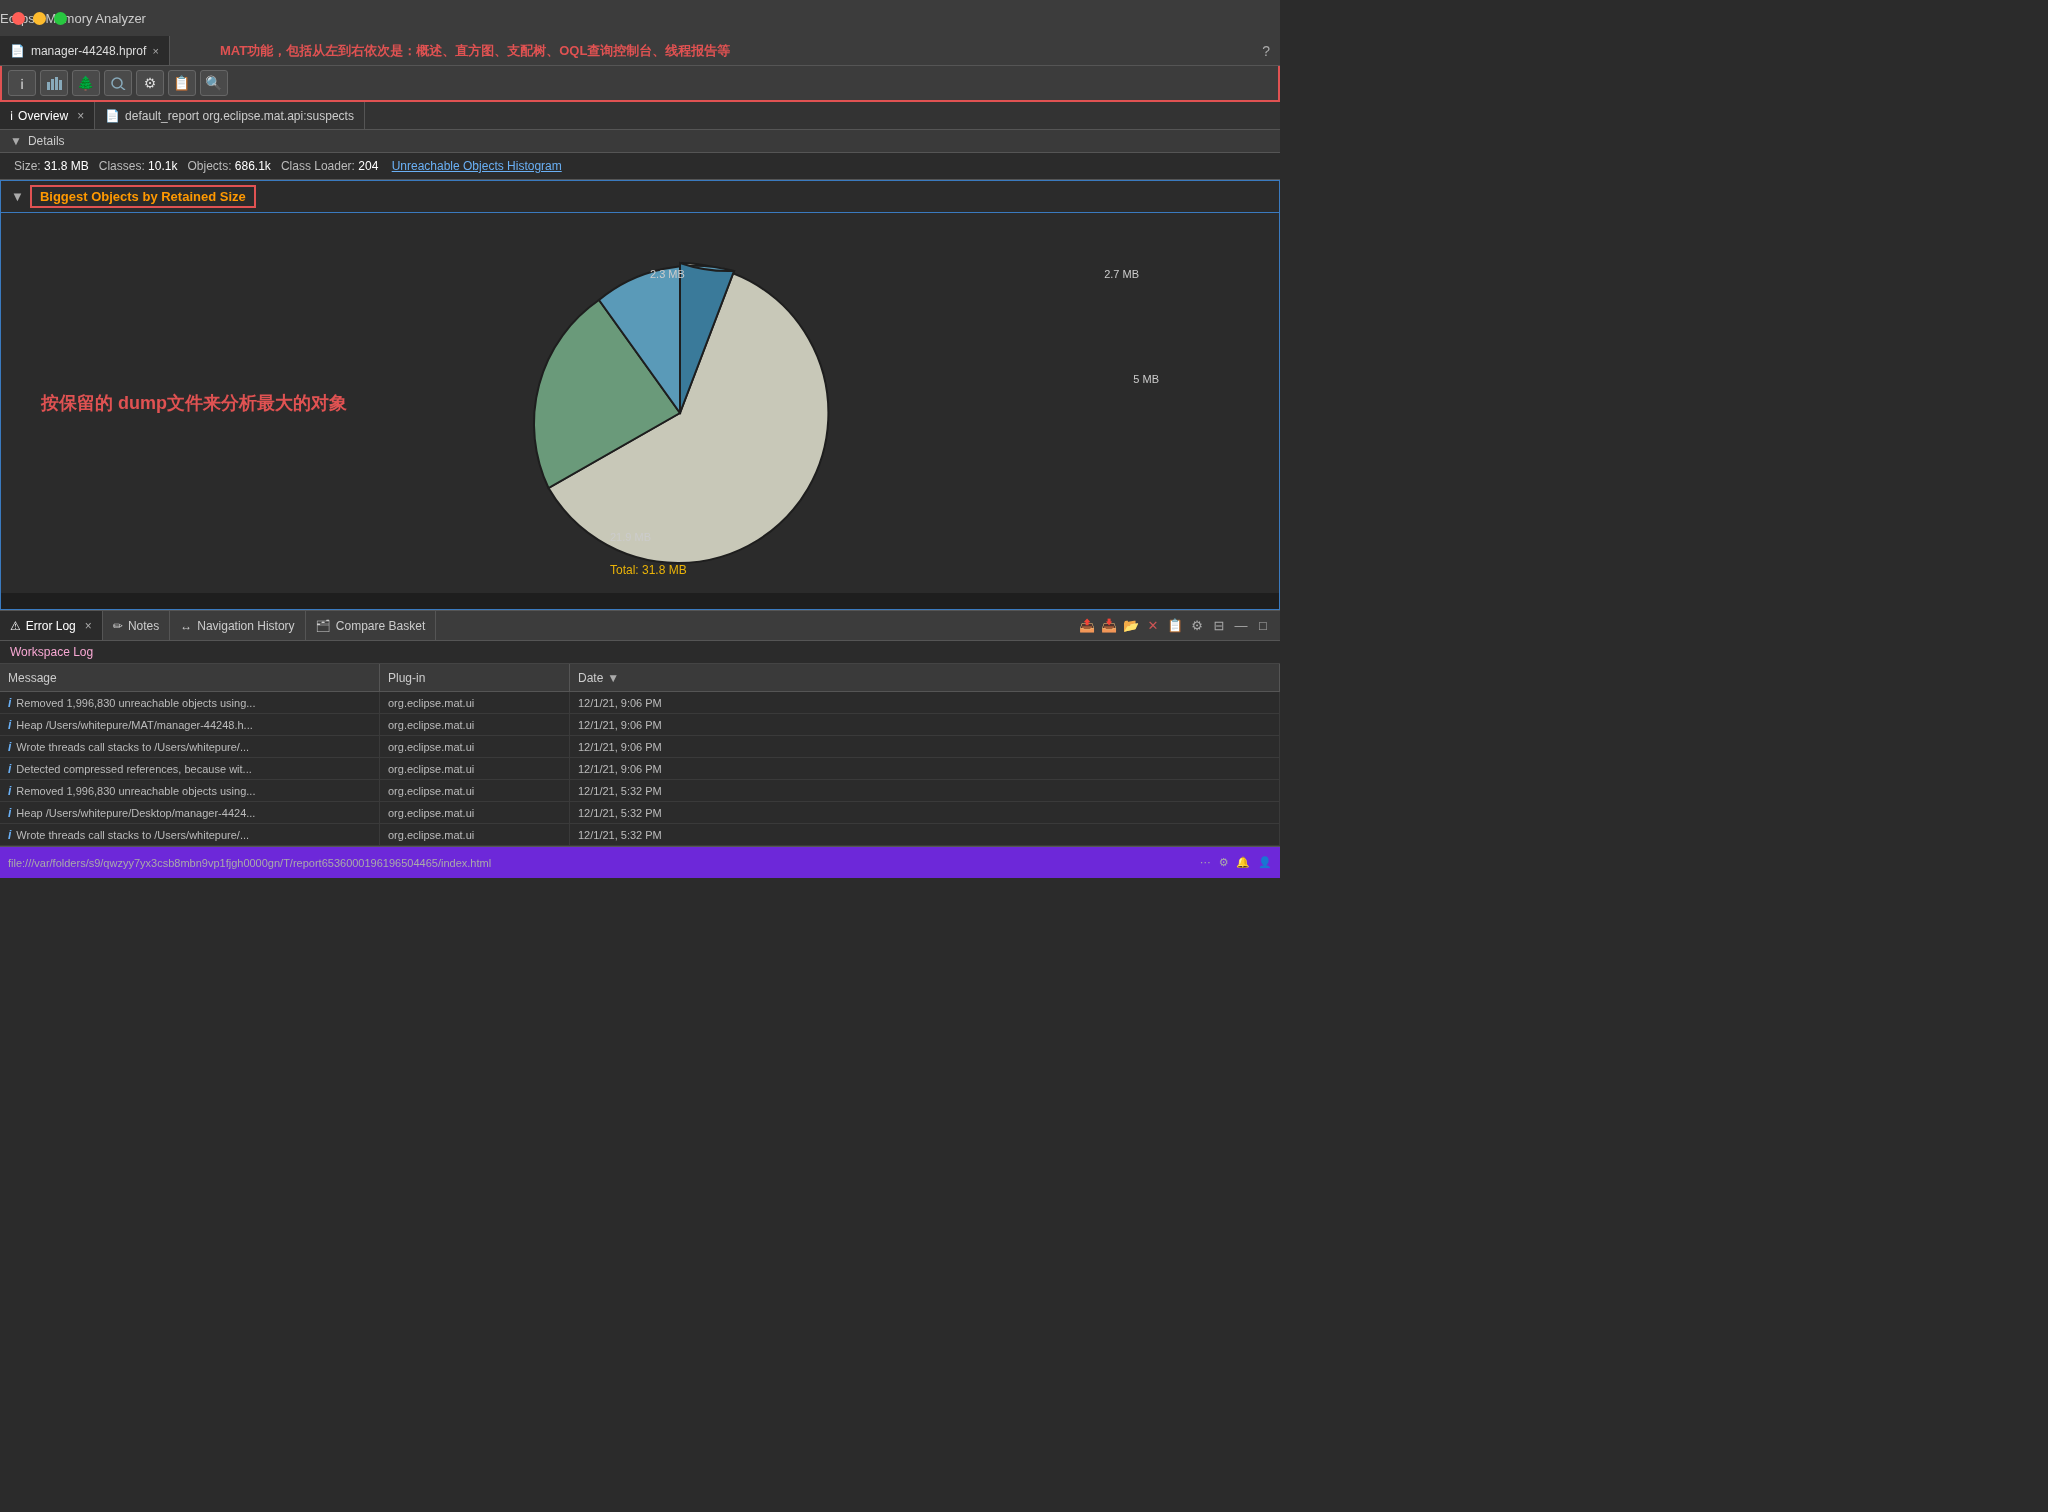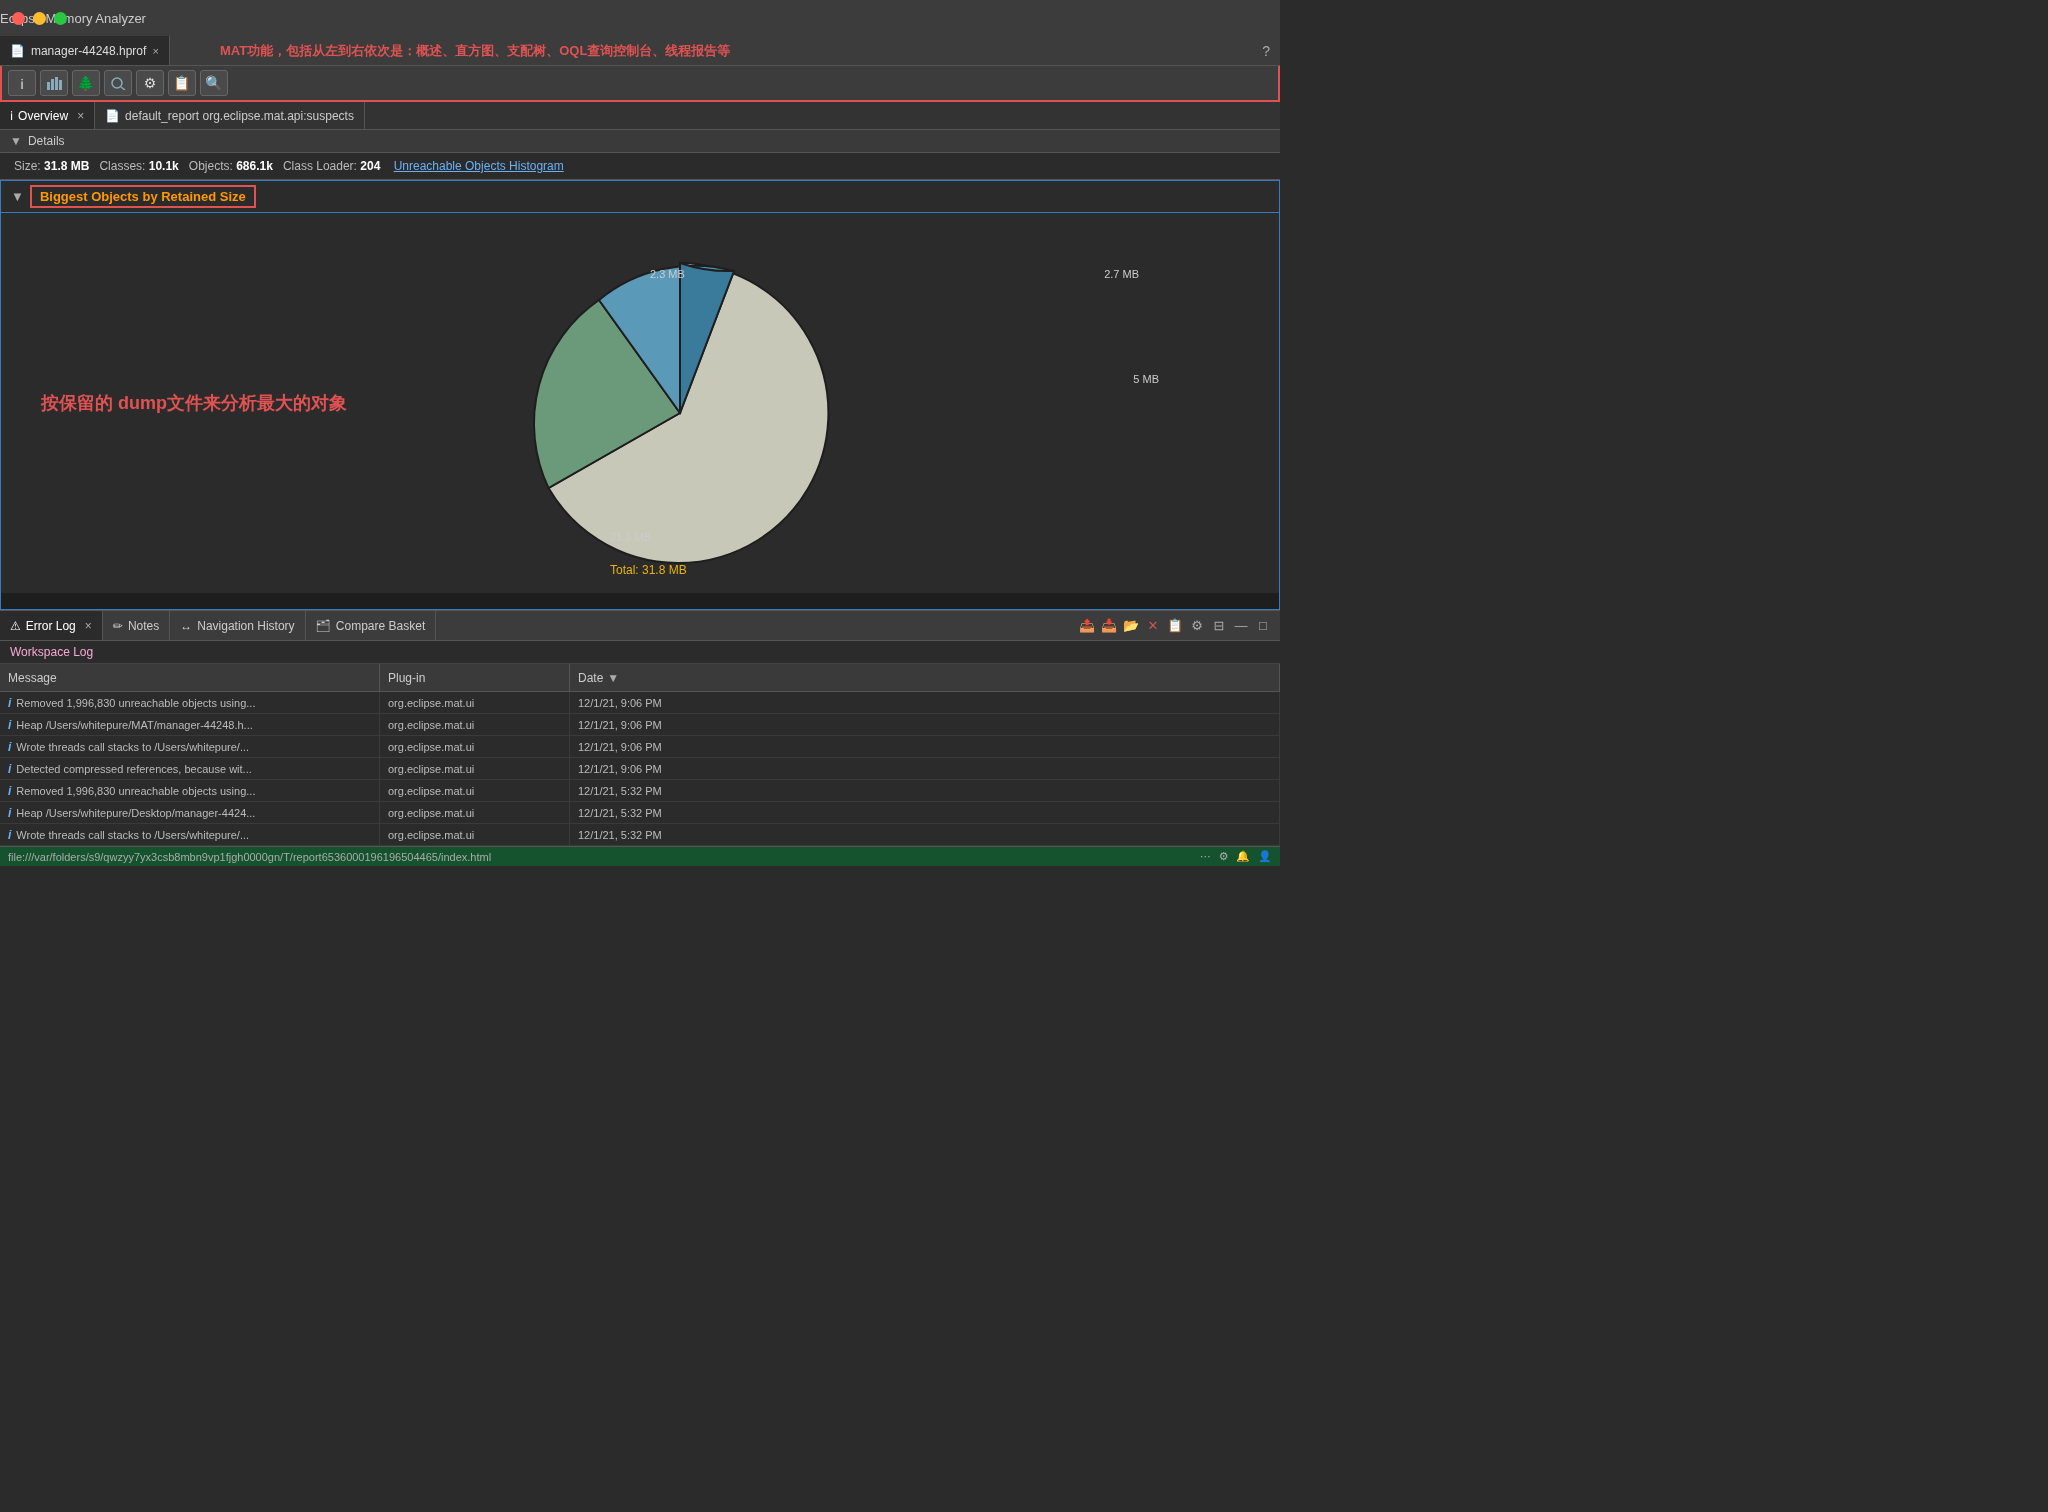--- a/index.html
+++ b/index.html
@@ -146,21 +146,21 @@
       font-size: 12px;
       color: #ccc;
       border-bottom: 1px solid #555;
     }
     .details-header .arrow { color: #aaa; }
     .details-content {
       padding: 6px 14px;
       font-size: 12px;
       color: #bbb;
     }
-    .details-content strong { color: #fff; font-weight: bold; }
+    .details-content strong { color: #fff; font-weight: normal; }
     .details-content a { color: #6ab0f5; text-decoration: underline; cursor: pointer; }
     .chart-header {
       background: #3a3a3a;
       padding: 4px 10px;
       display: flex;
       align-items: center;
       gap: 6px;
       font-size: 13px;
       font-weight: bold;
       color: #fff;
@@ -287,22 +287,22 @@
     .td .info-icon {
       color: #6ab0f5;
       margin-right: 5px;
       font-size: 12px;
       font-style: italic;
       font-weight: bold;
     }
 
     
     .status-bar {
-      height: 20px;
-      background: #14532d;
+      height: 32px;
+      background: #6d28d9;
       display: flex;
       align-items: center;
       padding: 0 8px;
       border-top: 1px solid #555;
       font-size: 11px;
       color: #aaa;
       position: relative;
     }
     .status-right {
       position: absolute;

